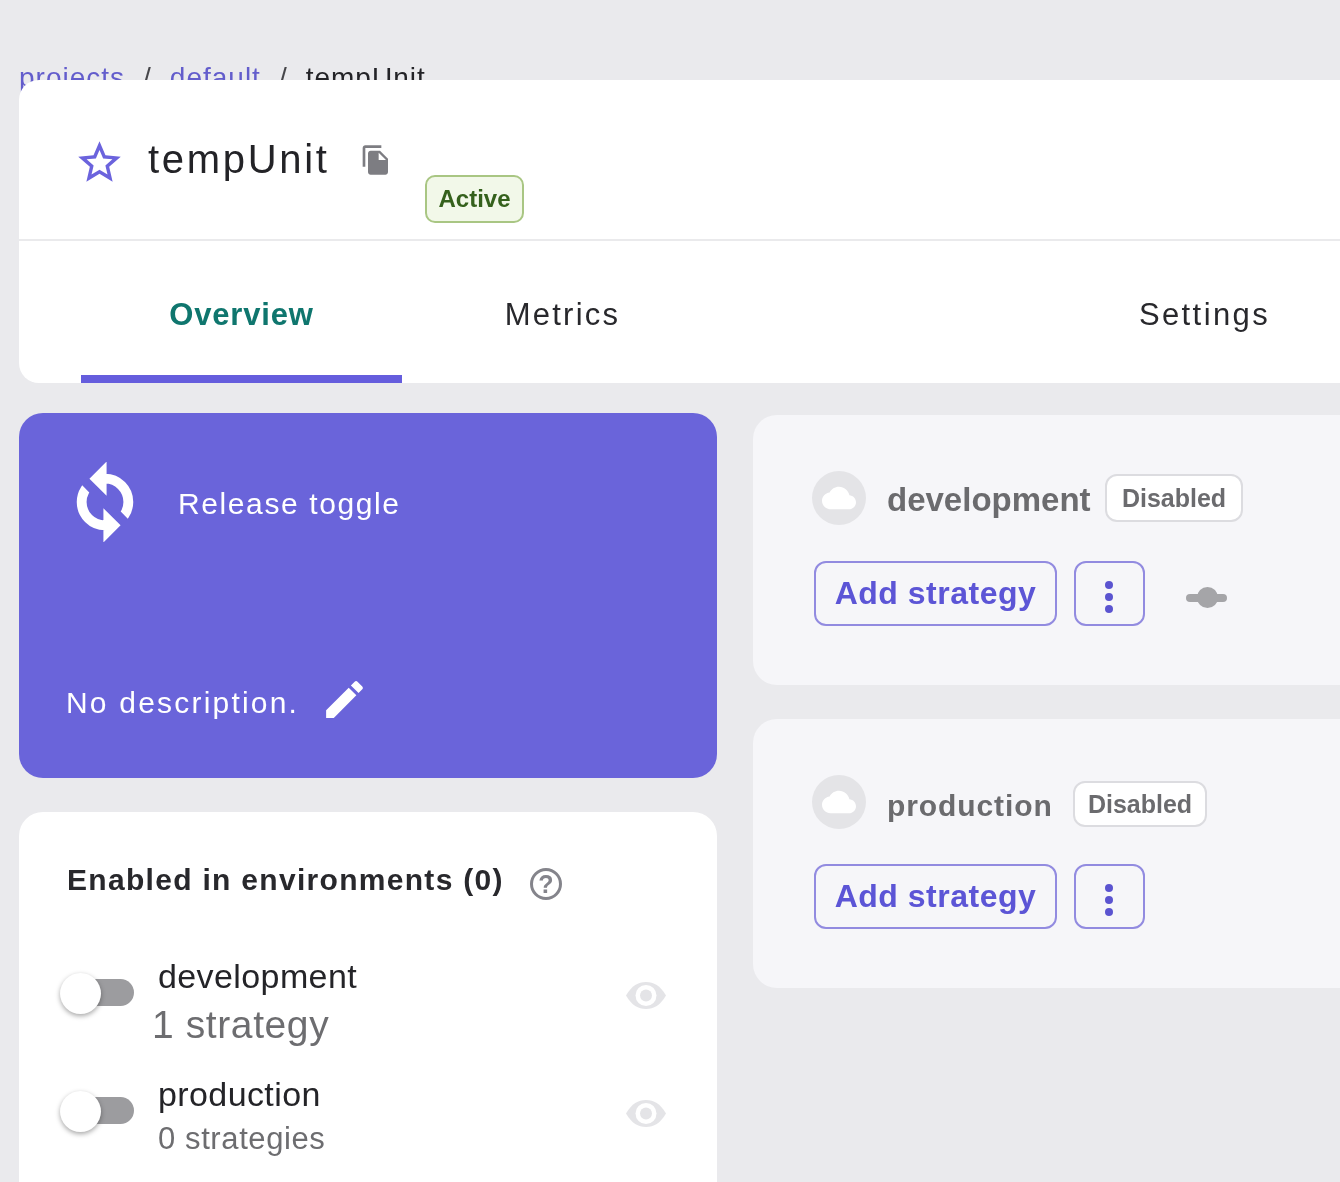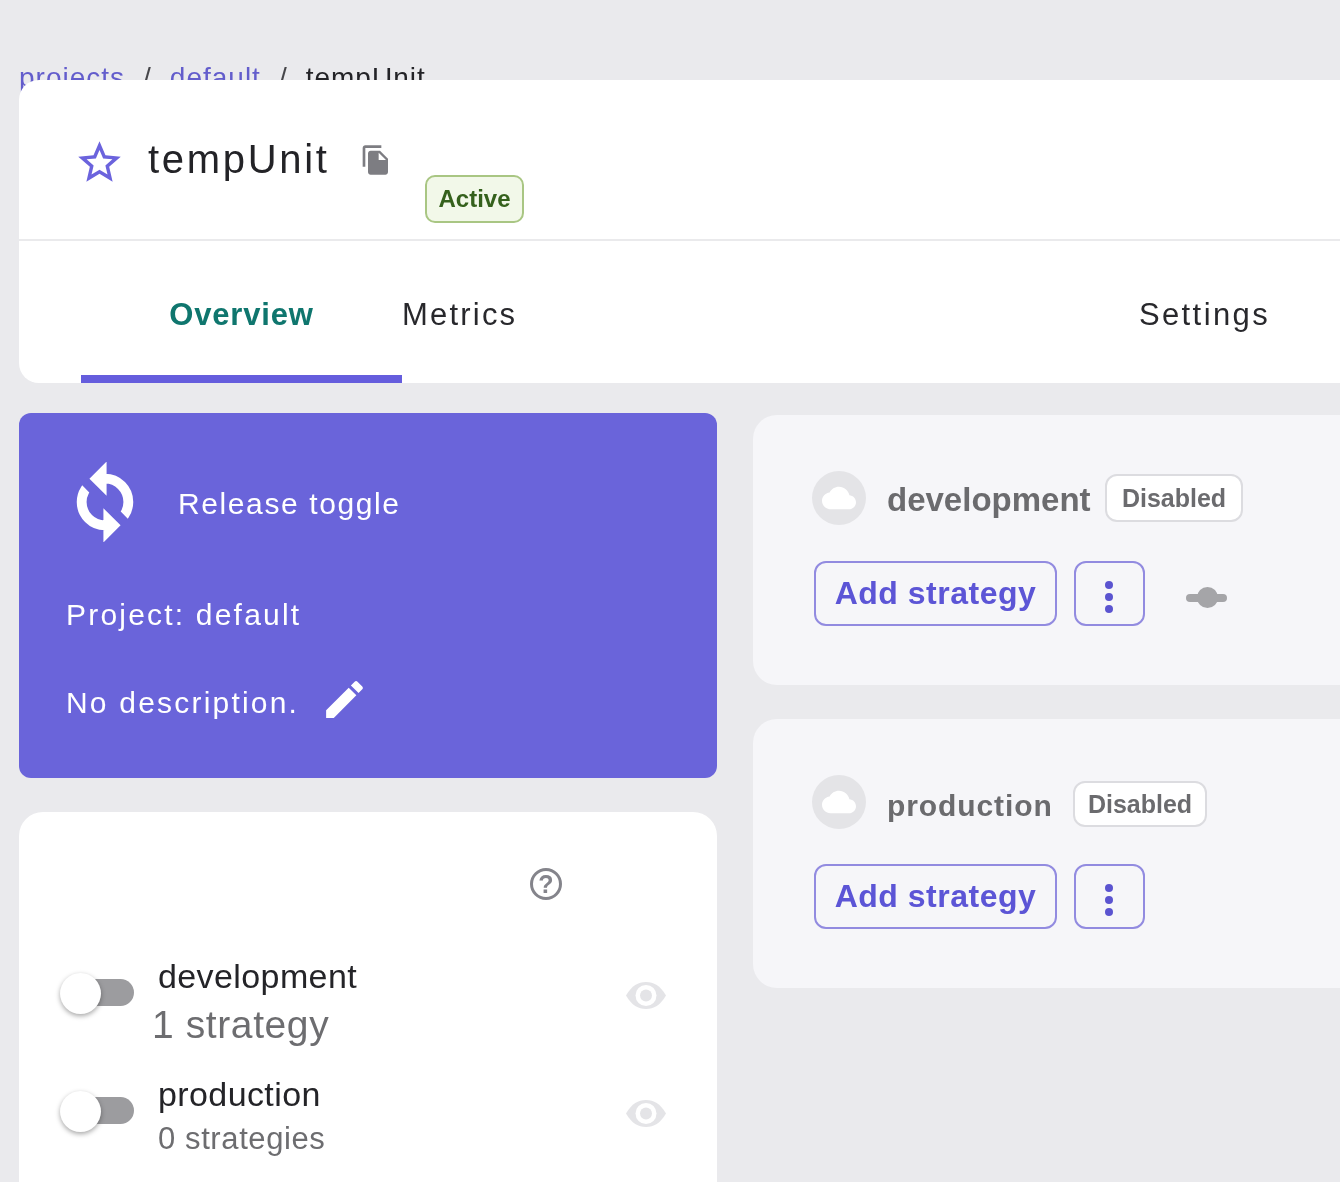--- a/index.html
+++ b/index.html
@@ -23,38 +23,38 @@
 
   <svg class="abs" style="left:341px; top:64px;" width="32" height="32" viewBox="0 0 24 24" fill="#7d7d82">
     <path d="M16 1H4c-1.1 0-2 .9-2 2v14h2V3h12V1zm-1 4l6 6v10c0 1.1-.9 2-2 2H7.99C6.89 23 6 22.1 6 21l.01-14c0-1.1.89-2 1.99-2h7zm-1 7h5.5L14 6.5V12z"></path>
   </svg>
 
   <div class="abs" style="left:406px; top:59px; width:99px; height:48px; background:#f2f8e9; border:2px solid #a9c683; border-radius:10px; display:flex; align-items:center; justify-content:center; font-size:24px; font-weight:bold; color:#35611c;margin-top:36px;">Active</div>
 
   <div class="abs" style="left:0; top:159px; width:1420px; height:2px; background:#eaeaec;"></div>
 
   <div class="abs" style="left:62px; top:217px; width:321px; text-align:center; font-size:31px; font-weight:bold; color:#0f766e; letter-spacing:0.8px;">Overview</div>
-  <div class="abs" style="left:383px; top:217px; width:321px; text-align:left; font-size:31px; color:#28282c; letter-spacing:2.2px;">Metrics</div>
+  <div class="abs" style="left:383px; top:217px; width:321px; text-align:center; font-size:31px; color:#28282c; letter-spacing:2.2px;">Metrics</div>
   <div class="abs" style="left:1025px; top:217px; width:321px; text-align:center; font-size:31px; color:#28282c; letter-spacing:2.4px;">Settings</div>
   <div class="abs" style="left:62px; top:295px; width:321px; height:8px; background:#655ddd;"></div>
 </div>
 
-<div class="abs" style="left:19px; top:413px; width:698px; height:365px; background:#6a64da; border-radius:12px; color:#fff;">
+<div class="abs" style="left:19px; top:413px; width:698px; height:365px; background:#6a64da; border-radius:24px; color:#fff;">
   <svg class="abs" style="left:46px; top:49px;" width="80" height="80" viewBox="0 0 24 24" fill="#fff">
     <path d="M12 4V1L8 5l4 4V6c3.31 0 6 2.69 6 6 0 1.01-.25 1.97-.7 2.8l1.46 1.46C19.54 15.03 20 13.57 20 12c0-4.42-3.58-8-8-8zm0 14c-3.31 0-6-2.69-6-6 0-1.01.25-1.97.7-2.8L5.24 7.74C4.46 8.97 4 10.43 4 12c0 4.42 3.58 8 8 8v3l4-4-4-4v3z" stroke="#fff" stroke-width="0.95"></path>
   </svg>
   <div class="abs" style="left:159px; top:74px; font-size:30px; letter-spacing:1.6px;">Release toggle</div>
-  <div class="abs" style="left:47px; top:185px; font-size:30px; letter-spacing:2.2px;">Project: default</div>
   <div class="abs" style="left:47px; top:273px; font-size:30px; letter-spacing:2.2px;">No description.</div>
   <svg class="abs" style="left:301px; top:262px;" width="49" height="49" viewBox="0 0 24 24" fill="#fff">
     <path d="M3 17.25V21h3.75L17.81 9.94l-3.75-3.75L3 17.25zM20.71 7.04c.39-.39.39-1.02 0-1.41l-2.34-2.34c-.39-.39-1.02-.39-1.41 0l-1.83 1.83 3.75 3.75 1.83-1.83z"></path>
   </svg>
 </div>
 
 <div class="abs" style="left:19px; top:812px; width:698px; height:400px; background:#fff; border-radius:24px;">
+  <div class="abs" style="left:48px; top:51px; font-size:30px; font-weight:bold; color:#28282c; letter-spacing:1.3px;">Enabled in environments (0)</div>
   <svg class="abs" style="left:510px; top:55px;" width="34" height="34" viewBox="0 0 34 34">
     <circle cx="17" cy="17" r="14.5" fill="none" stroke="#84848b" stroke-width="3"></circle>
     <text x="17" y="26" text-anchor="middle" font-family="Liberation Sans" font-size="25" font-weight="bold" fill="#84848b">?</text>
   </svg>
 
   <div class="abs" style="left:43px; top:167px; width:72px; height:27px; background:#9c9c9f; border-radius:14px;"></div>
   <div class="abs" style="left:41px; top:161px; width:41px; height:41px; background:#fff; border-radius:50%; box-shadow:0 2px 5px rgba(0,0,0,0.35);"></div>
   <div class="abs" style="left:139px; top:145px; font-size:34px; color:#242428; letter-spacing:0.4px;">development</div>
   <div class="abs" style="left:133px; top:191px; font-size:39px; color:#6d6d70; letter-spacing:0.6px;">1 strategy</div>
   <svg class="abs" style="left:605px; top:168px;" width="44" height="31" viewBox="0 0 44 31">

